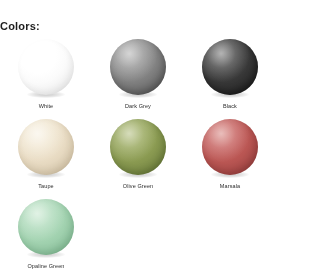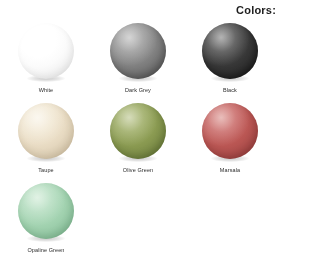--- a/index.html
+++ b/index.html
@@ -19,26 +19,26 @@
 
   #page {
     width: 276px;
     height: 276px;
     position: relative;
     background: #ffffff;
     box-sizing: border-box;
   }
 
   .page-title {
-    text-align: right;
+    text-align: left;
     font-size: 11px;
     font-weight: 700;
     color: #1e1e1e;
     letter-spacing: 0.2px;
-    padding-top: 4px;
+    padding-top: 20px;
     line-height: 13px;
   }
 
   .swatch-grid {
     padding: 0;
     margin: 0;
     margin-top: 3px;
   }
 
   .swatch-row {

